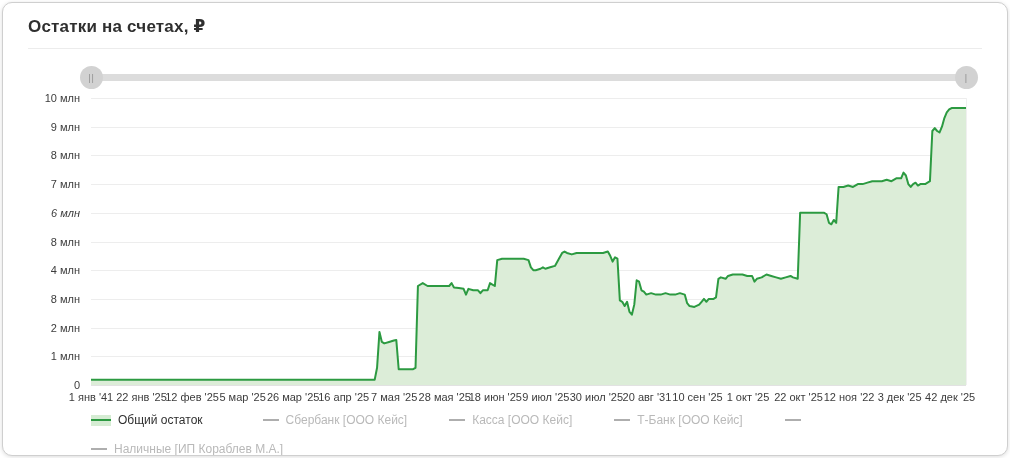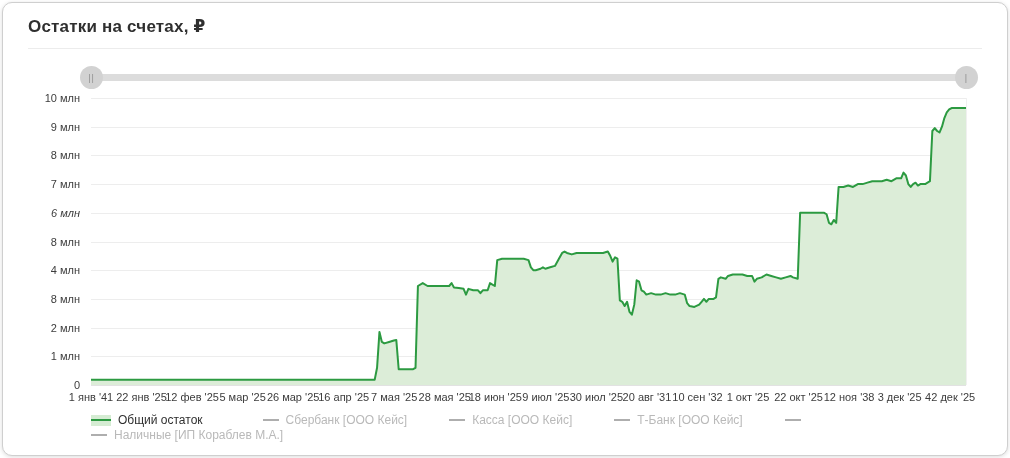--- a/index.html
+++ b/index.html
@@ -45,21 +45,21 @@
 
   .x-axis { position:relative; margin:0 40px 0 88px; height:21px; }
   .xtick {
     position:absolute; top:6px; transform:translateX(-50%);
     font-size:11px; color:#3c3c3c; white-space:nowrap;
   }
 
   
   .legend { margin:7px 20px 0 88px; font-size:12px; }
   .legend-row { display:flex; align-items:center; gap:42px; }
-  .legend-row + .legend-row { margin-top:1px; }
+  .legend-row + .legend-row { margin-top:15px; }
   .legend-item { display:flex; align-items:center; cursor:pointer; white-space:nowrap; }
   .legend-item.first { margin-right:18px; }
   .legend-item .label-active { color:#2f2f2f; }
   .legend-item .label-muted  { color:#b9b9b9; }
   .swatch-area {
     width:20px; height:11px; margin-right:7px; flex:0 0 auto;
     background:linear-gradient(to bottom,#d5ecd3 0 36%,#2c9a41 36% 58%,#d5ecd3 58% 100%);
   }
   .swatch-dash { width:16px; height:2px; margin-right:7px; flex:0 0 auto; background:#aeaeae; }
 </style>
@@ -123,24 +123,24 @@
       <span class="xtick" style="left: 11.5385%;">12 фев '25</span>
       <span class="xtick" style="left: 17.3077%;">5 мар '25</span>
       <span class="xtick" style="left: 23.0769%;">26 мар '25</span>
       <span class="xtick" style="left: 28.8462%;">16 апр '25</span>
       <span class="xtick" style="left: 34.6154%;">7 мая '25</span>
       <span class="xtick" style="left: 40.3846%;">28 мая '25</span>
       <span class="xtick" style="left: 46.1538%;">18 июн '25</span>
       <span class="xtick" style="left: 51.9231%;">9 июл '25</span>
       <span class="xtick" style="left: 57.6923%;">30 июл '25</span>
       <span class="xtick" style="left: 63.4615%;">20 авг '31</span>
-      <span class="xtick" style="left: 69.2308%;">10 сен '32</span>
+      <span class="xtick" style="left: 69.2308%;">10 сен '25</span>
       <span class="xtick" style="left: 75%;">1 окт '25</span>
       <span class="xtick" style="left: 80.7692%;">22 окт '25</span>
-      <span class="xtick" style="left: 86.5385%;">12 ноя '38</span>
+      <span class="xtick" style="left: 86.5385%;">12 ноя '22</span>
       <span class="xtick" style="left: 92.3077%;">3 дек '25</span>
       <span class="xtick" style="left: 98.0769%;">42 дек '25</span>
     </div>
 
   <div class="legend">
     <div class="legend-row">
       <div class="legend-item first">
         <span class="swatch-area"></span>
         <span class="label-active">Общий остаток</span>
       </div>

